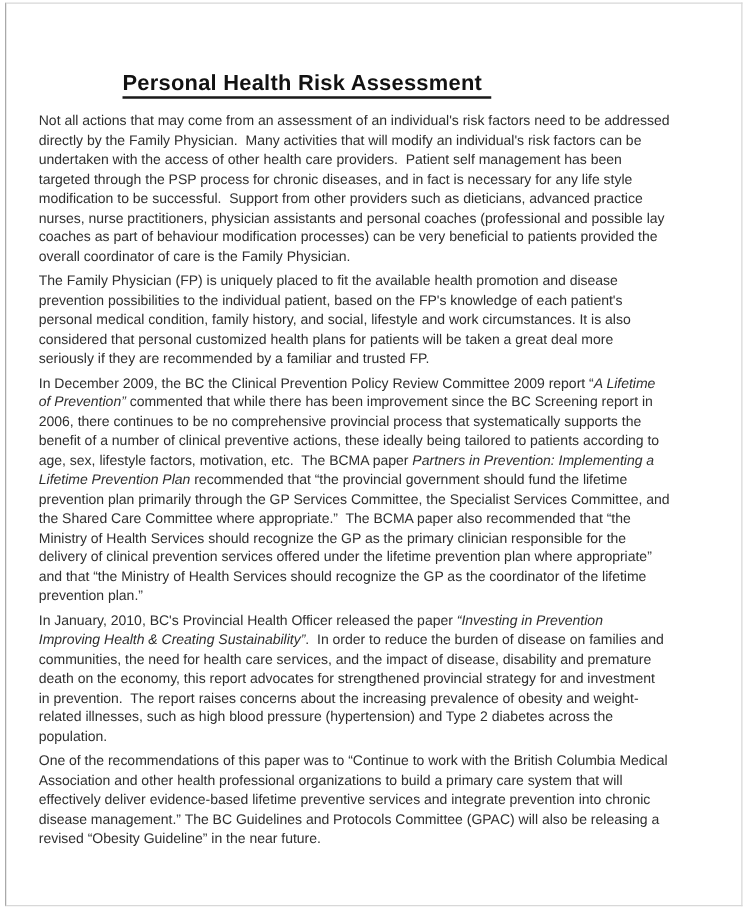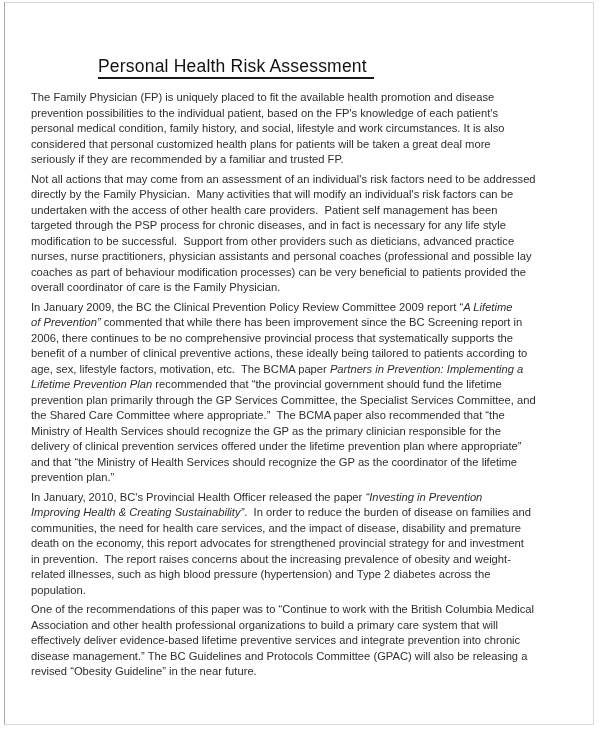--- a/index.html
+++ b/index.html
@@ -26,21 +26,21 @@
     border-left-color: #a9a9a9;
   }
   .content {
     padding: 52px 16px 0 26px;
     box-sizing: border-box;
   }
   .title {
     margin: 0 0 13px 67px;
     font-size: 17.5px;
     line-height: 22px;
-    font-weight: normal;
+    font-weight: bold;
     color: #121212;
     letter-spacing: 0.2px;
   }
   .title .underlined {
     border-bottom: 2px solid #1a1a1a;
     padding-right: 7px;
     padding-bottom: 1px;
   }
   .para {
     margin: 0 0 4px 0;
@@ -53,34 +53,34 @@
     font-style: italic;
   }
 </style>
 </head>
 <body>
 
 <div class="page">
   <div class="content">
     <h1 class="title"><span class="underlined">Personal Health Risk Assessment</span></h1>
     <div>
-        <p class="para"><span>The Family Physician (FP) is uniquely placed to fit the available health promotion and disease
-prevention possibilities to the individual patient, based on the FP's knowledge of each patient's
-personal medical condition, family history, and social, lifestyle and work circumstances. It is also
-considered that personal customized health plans for patients will be taken a great deal more
-seriously if they are recommended by a familiar and trusted FP.</span></p>
         <p class="para"><span>Not all actions that may come from an assessment of an individual's risk factors need to be addressed
 directly by the Family Physician.  Many activities that will modify an individual's risk factors can be
 undertaken with the access of other health care providers.  Patient self management has been
 targeted through the PSP process for chronic diseases, and in fact is necessary for any life style
 modification to be successful.  Support from other providers such as dieticians, advanced practice
 nurses, nurse practitioners, physician assistants and personal coaches (professional and possible lay
 coaches as part of behaviour modification processes) can be very beneficial to patients provided the
 overall coordinator of care is the Family Physician.</span></p>
-        <p class="para"><span>In January 2009, the BC the Clinical Prevention Policy Review Committee 2009 report “</span><span class="it">A Lifetime
+        <p class="para"><span>The Family Physician (FP) is uniquely placed to fit the available health promotion and disease
+prevention possibilities to the individual patient, based on the FP's knowledge of each patient's
+personal medical condition, family history, and social, lifestyle and work circumstances. It is also
+considered that personal customized health plans for patients will be taken a great deal more
+seriously if they are recommended by a familiar and trusted FP.</span></p>
+        <p class="para"><span>In December 2009, the BC the Clinical Prevention Policy Review Committee 2009 report “</span><span class="it">A Lifetime
 of Prevention”</span><span> commented that while there has been improvement since the BC Screening report in
 2006, there continues to be no comprehensive provincial process that systematically supports the
 benefit of a number of clinical preventive actions, these ideally being tailored to patients according to
 age, sex, lifestyle factors, motivation, etc.  The BCMA paper </span><span class="it">Partners in Prevention: Implementing a
 Lifetime Prevention Plan</span><span> recommended that “the provincial government should fund the lifetime
 prevention plan primarily through the GP Services Committee, the Specialist Services Committee, and
 the Shared Care Committee where appropriate.”  The BCMA paper also recommended that “the
 Ministry of Health Services should recognize the GP as the primary clinician responsible for the
 delivery of clinical prevention services offered under the lifetime prevention plan where appropriate”
 and that “the Ministry of Health Services should recognize the GP as the coordinator of the lifetime

